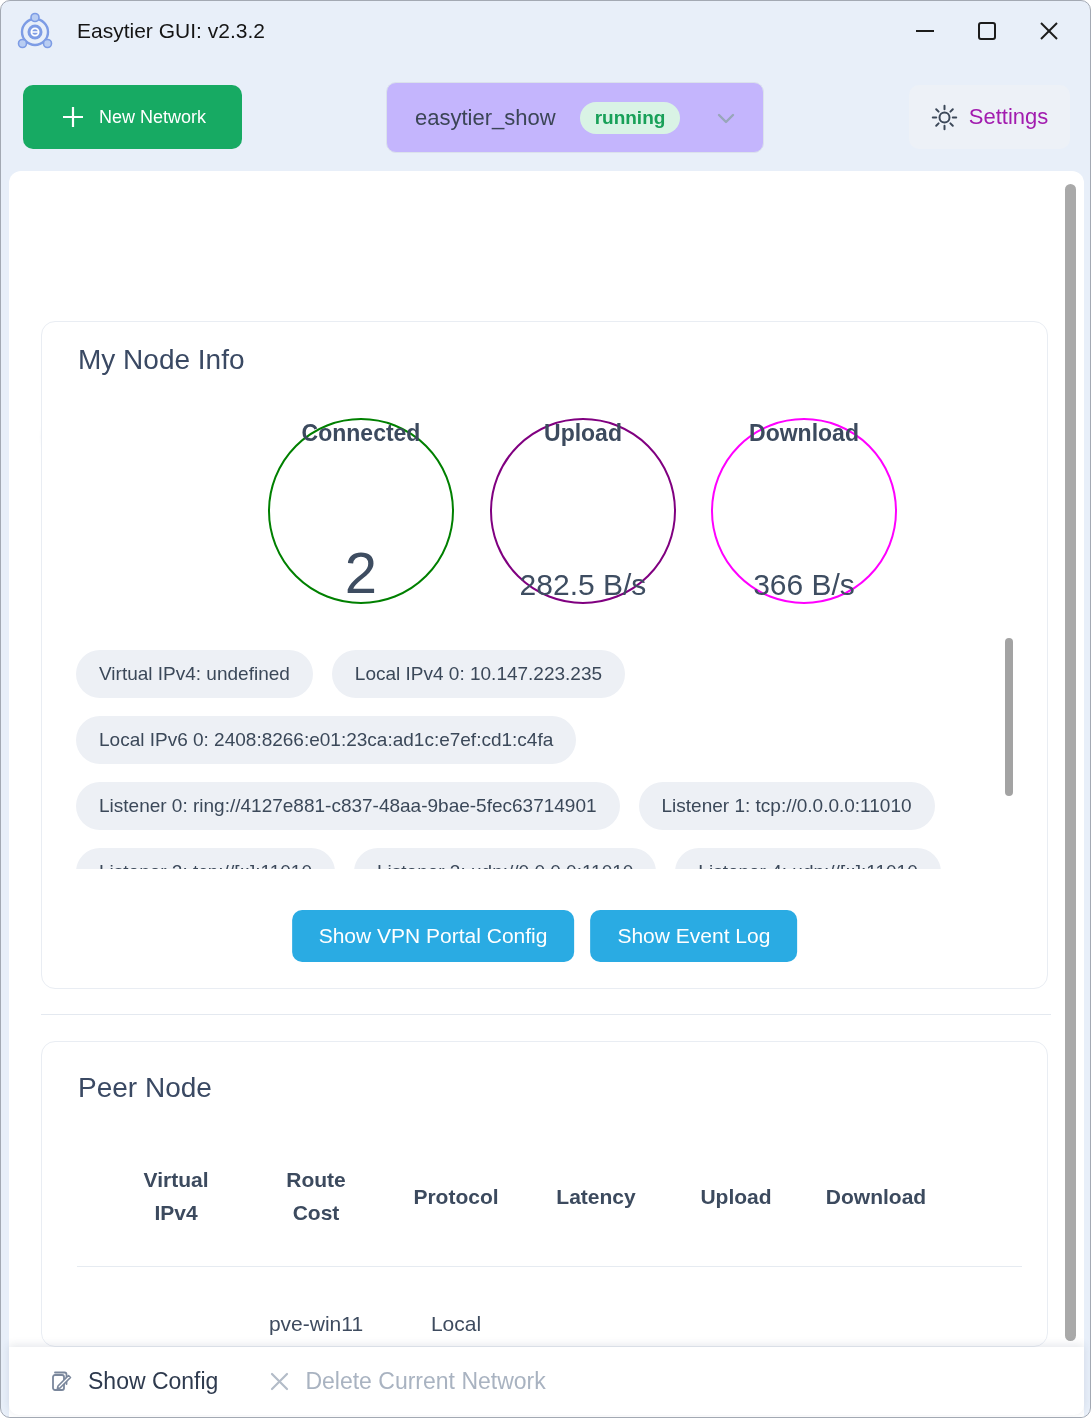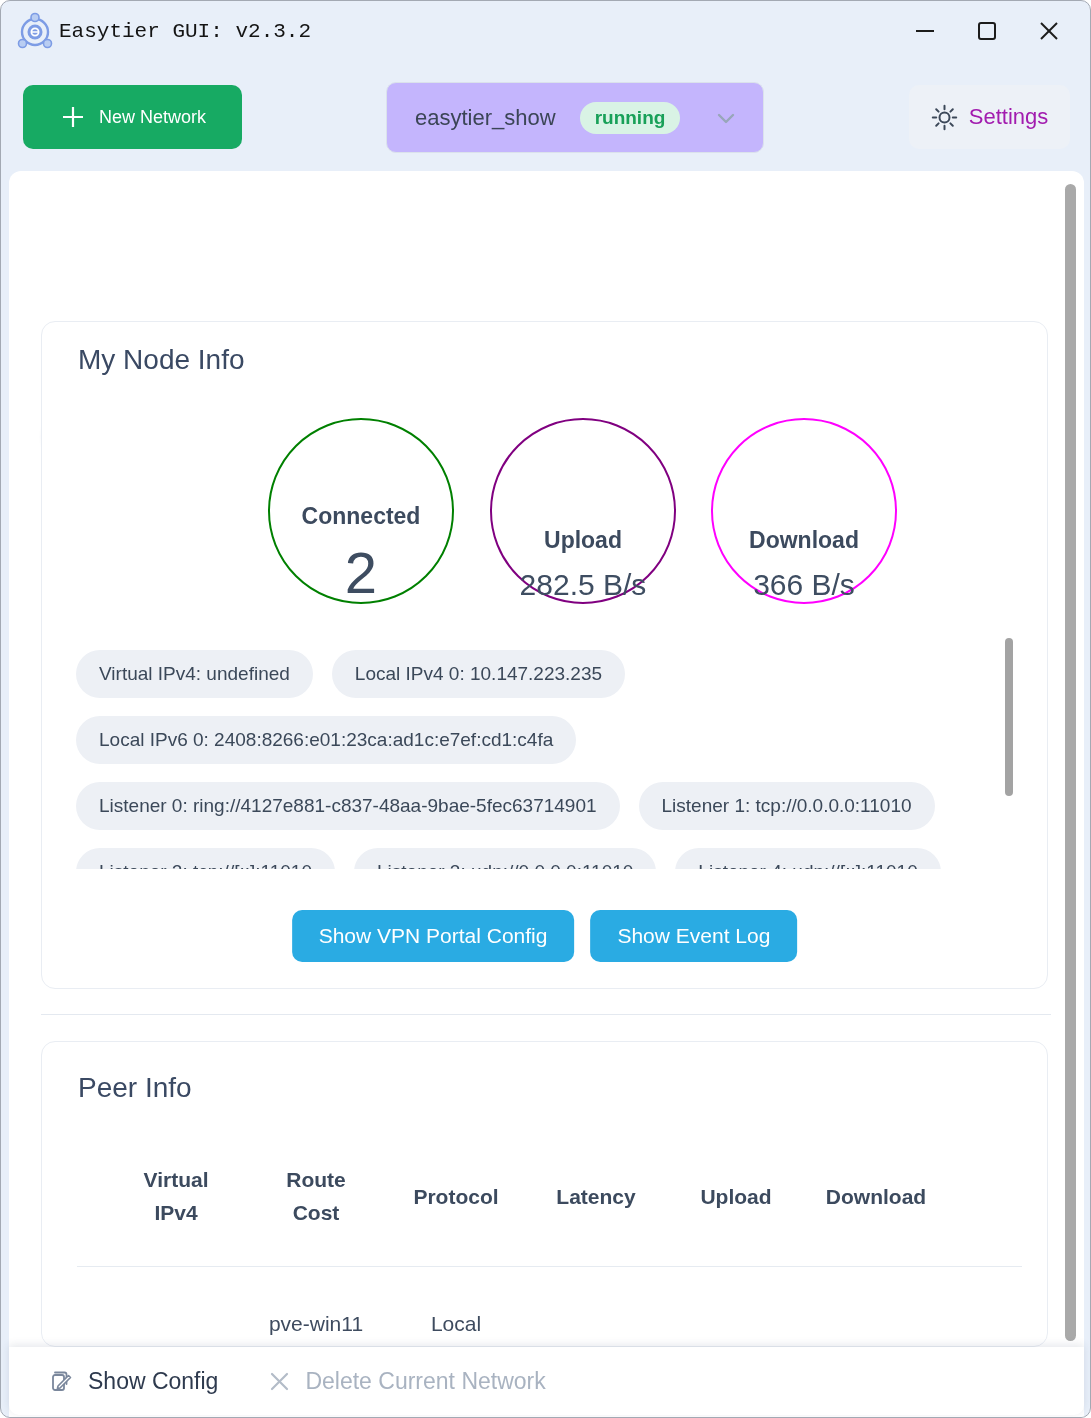--- a/index.html
+++ b/index.html
@@ -2,21 +2,21 @@
 <html><head>
 <meta charset="utf-8">
 <style>
   html,body{margin:0;padding:0;background:#fff;}
   *{box-sizing:border-box;font-family:"Liberation Sans",sans-serif;}
   .window{position:relative;width:1091px;height:1418px;background:#e8eff9;border:1px solid #a3a9b3;
           border-radius:10px;overflow:hidden;}
   
   .titlebar{position:absolute;left:0;top:0;width:100%;height:60px;display:flex;align-items:center;}
   .app-logo{margin-left:14px;width:40px;height:40px;flex:0 0 auto;}
-  .win-title{margin-left:4px;font-size:21px;color:#141414;font-family:Liberation Mono, monospace;}
+  .win-title{margin-left:22px;font-size:21px;color:#141414;}
   .win-controls{position:absolute;right:10px;top:0;height:60px;display:flex;}
   .win-btn{width:62px;height:60px;display:flex;align-items:center;justify-content:center;cursor:default;}
   
   .btn-new{position:absolute;left:22px;top:84px;width:219px;height:64px;background:#17aa63;border:none;
            border-radius:10px;color:#fff;font-size:18px;display:flex;align-items:center;justify-content:center;gap:12px;}
   .net-select{position:absolute;left:385px;top:81px;width:378px;height:71px;background:#c4b5fd;border:1px solid #dbe2ec;
               border-radius:10px;display:flex;align-items:center;padding:0 24px 0 28px;}
   .net-name{font-size:22px;color:#3b4556;}
   .net-badge{margin-left:24px;background:#d9f3e5;color:#18a058;font-weight:bold;font-size:19px;
              padding:5px 15px;border-radius:999px;}
@@ -34,21 +34,21 @@
   .step1{left:34px;top:241px;}
   .step2{left:883px;top:241px;}
   .step2 .step-circle{color:#18a058;}
   .step2 .step-label{color:#18a058;}
   
   .card{position:absolute;background:#fff;border:1px solid #e9edf3;border-radius:14px;}
   .node-card{left:32px;top:150px;width:1007px;height:668px;}
   .card-title{position:absolute;left:36px;top:22px;font-size:28px;color:#3a4963;font-weight:500;}
   
   .ring{position:absolute;top:96px;width:186px;height:186px;border-radius:50%;background:#fff;
-        display:flex;flex-direction:column;align-items:center;justify-content:flex-end;gap:14px;}
+        display:flex;flex-direction:column;align-items:center;justify-content:space-between;gap:14px;}
   .ring-label{font-size:23px;font-weight:bold;color:#3c4a5e;}
   .ring-value{font-size:30px;color:#3e4d61;}
   .ring-value.big{font-size:58px;line-height:1;}
   
   .chips-viewport{position:absolute;left:34px;top:328px;width:940px;height:219px;overflow:hidden;}
   .chip-row{display:flex;gap:19px;margin-bottom:18px;}
   .chip{height:48px;line-height:48px;background:#edf0f5;border-radius:24px;padding:0 23px;
         font-size:19px;color:#3b4859;white-space:nowrap;}
   .chips-thumb{position:absolute;left:963px;top:316px;width:8px;height:158px;background:#a3a3a3;border-radius:4px;}
   
@@ -195,21 +195,21 @@
 
       <div class="node-actions">
         <button class="btn-blue">Show VPN Portal Config</button>
         <button class="btn-blue">Show Event Log</button>
       </div>
     </div>
 
     <div class="section-divider"></div>
 
     <div class="card peer-card">
-      <div class="card-title">Peer Info</div>
+      <div class="card-title">Peer Node</div>
       <div class="peer-table">
         <div class="peer-head">
           <div class="th">Virtual
 IPv4</div>
           <div class="th">Route
 Cost</div>
           <div class="th">Protocol</div>
           <div class="th">Latency</div>
           <div class="th">Upload</div>
           <div class="th">Download</div>

